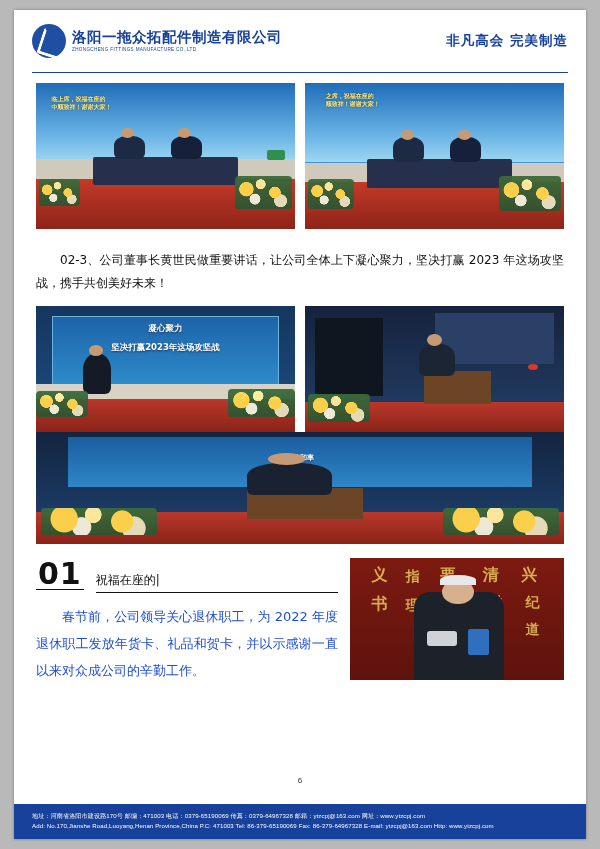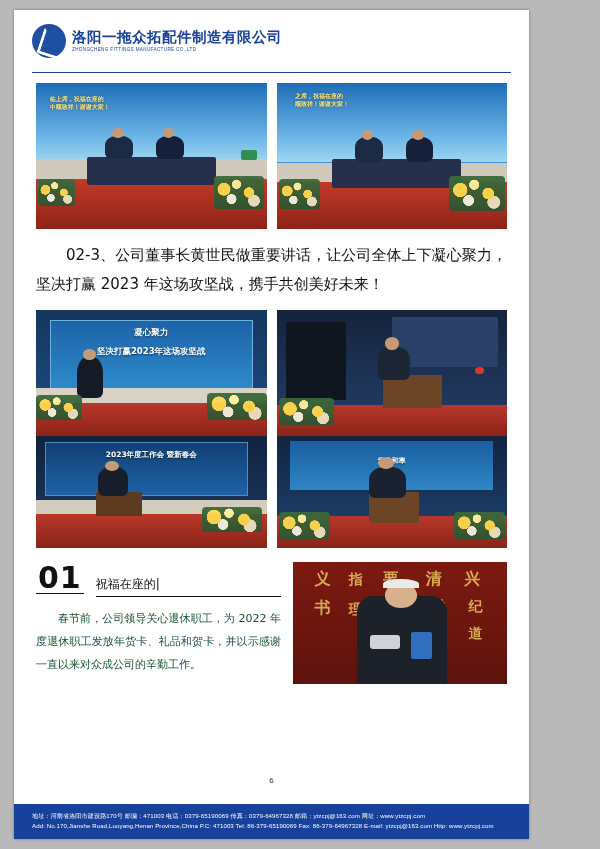--- a/index.html
+++ b/index.html
@@ -4,21 +4,21 @@
 <style>
   html,body{margin:0;padding:0;}
   body{
     width:600px;height:849px;
     background:#b9b9b9;
     font-family:"Liberation Sans","DejaVu Sans",sans-serif;
     -webkit-font-smoothing:antialiased;
   }
   .page{
     position:absolute;left:14px;top:10px;
-    width:515px;height:829px;
+    width:572px;height:829px;
     background:#ffffff;
     box-shadow:0 0 3px rgba(0,0,0,.35);
     overflow:hidden;
   }
   
   .header{
     position:relative;
     height:44px;
     margin:14px 18px 0 18px;
   }
@@ -94,43 +94,43 @@
     color:#ffffff;font-weight:bold;font-size:9px;line-height:1.6;
     font-family:"DejaVu Sans",sans-serif;text-shadow:0 1px 2px rgba(0,0,0,.55);
   }
   .person{position:absolute;background:#1b2230;border-radius:40% 40% 6px 6px;}
   .head{position:absolute;background:#c79a76;border-radius:50%;}
   .table{position:absolute;left:18%;right:18%;bottom:28%;height:20%;background:#2f3d66;border-radius:2px;}
   .podium{position:absolute;background:#5b3a22;}
 
   
   p.body{
-    margin:12px 0 10px 0;
-    font-size:15px;line-height:1.95;color:#111;
+    margin:20px 0 10px 0;
+    font-size:12px;line-height:1.95;color:#111;
     text-align:justify;text-indent:2em;
     font-family:"DejaVu Sans",sans-serif;
   }
   
   .sec3{display:flex;gap:12px;margin-top:14px;}
   .sec3-left{flex:1 1 0;}
   .sec3-head{display:flex;align-items:baseline;gap:12px;border-bottom:0;}
   .num03{
     font-size:30px;font-weight:bold;color:#111;letter-spacing:1px;
     border-bottom:1.5px solid #111;line-height:1.05;padding:0 2px;
     font-family:"DejaVu Sans",sans-serif;
   }
   .sec3-title{
     font-size:12px;color:#111;font-weight:normal;
     border-bottom:1.5px solid #111;padding-bottom:3px;flex:1;
     font-family:"DejaVu Sans",sans-serif;
   }
   .sec3-title .cursor{color:#111;}
   p.sec3-body{
     margin:10px 0 0 0;
-    font-size:11px;line-height:2.1;color:#14532d;
+    font-size:13px;line-height:2.1;color:#1d4ed8;
     text-align:justify;text-indent:2em;
     font-family:"DejaVu Sans",sans-serif;
   }
   .photo-retiree{width:214px;height:122px;position:relative;overflow:hidden;background:#6d1b13;flex:0 0 auto;}
   .wall-char{
     position:absolute;color:#e8c55a;font-weight:bold;
     font-family:"DejaVu Sans",sans-serif;opacity:.85;
   }
   
   .pagenum{
@@ -151,20 +151,21 @@
 <div class="page">
 
   <div class="header">
     <div class="logo-wrap">
       <div class="logo-mark"></div>
       <div class="logo-txt">
         <div class="logo-cn">洛阳一拖众拓配件制造有限公司</div>
         <div class="logo-en">ZHONGCHENG FITTINGS MANUFACTURE CO.,LTD</div>
       </div>
     </div>
+    <div class="slogan">非凡高会  完美制造</div>
   </div>
   <div class="hr-blue"></div>
 
   <div class="content">
 
     <div class="photo-row">
 
       <div class="photo h1">
         <div class="scr" style="background:linear-gradient(#2a6fb5,#3f93d6 55%,#2b5f8e);"></div>
         <div class="band-top" style="background:linear-gradient(#1f6db8,#6fb7e8 70%,#9ed6f0);"></div>
@@ -227,31 +228,20 @@
         <div class="head" style="left:47%;bottom:68%;width:6%;height:10%;"></div>
         <div class="flowers" style="left:1%;bottom:8%;width:24%;height:22%;"></div>
         <div style="position:absolute;right:10%;top:46%;width:4%;height:5%;background:#d43b2a;border-radius:50%;"></div>
       </div>
 
     </div>
 
 
     <div class="photo-row">
 
-      <div class="photo h3">
-        <div class="scr" style="background:linear-gradient(#11233f,#1b3c66);"></div>
-        <div style="position:absolute;left:4%;top:6%;right:8%;height:46%;background:linear-gradient(#123f73,#1e63a6);border:1px solid #4d8fc4;"></div>
-        <div class="big-screen-text" style="top:12%;font-size:7.5px;">2023年度工作会    暨新春会</div>
-        <div style="position:absolute;left:0;right:0;bottom:0;height:30%;background:linear-gradient(#b9382a,#8a2318);"></div>
-        <div style="position:absolute;left:0;right:0;bottom:30%;height:12%;background:#d2cdbf;"></div>
-        <div class="podium" style="left:26%;bottom:28%;width:20%;height:22%;background:#5d3b20;"></div>
-        <div class="person" style="left:27%;bottom:46%;width:13%;height:26%;background:#161d2b;"></div>
-        <div class="head" style="left:30%;bottom:68%;width:6%;height:9%;"></div>
-        <div class="flowers" style="right:2%;left:auto;bottom:14%;width:26%;height:22%;"></div>
-      </div>
 
       <div class="photo h3">
         <div class="scr" style="background:linear-gradient(#13243f,#1f4474);"></div>
         <div style="position:absolute;left:6%;top:5%;right:6%;height:44%;background:linear-gradient(#1a5ea0,#2f86c6);"></div>
         <div class="big-screen-text" style="top:8%;font-size:7px;margin-top:12px;">竞业和率</div>
         <div style="position:absolute;left:0;right:0;bottom:0;height:28%;background:linear-gradient(#b9382a,#8a2318);"></div>
         <div class="podium" style="left:40%;bottom:22%;width:22%;height:28%;background:#6b4526;"></div>
         <div class="person" style="left:40%;bottom:44%;width:16%;height:28%;background:#1a2130;"></div>
         <div class="head" style="left:44%;bottom:70%;width:7%;height:11%;"></div>
         <div class="flowers" style="left:1%;bottom:8%;width:22%;height:24%;"></div>

